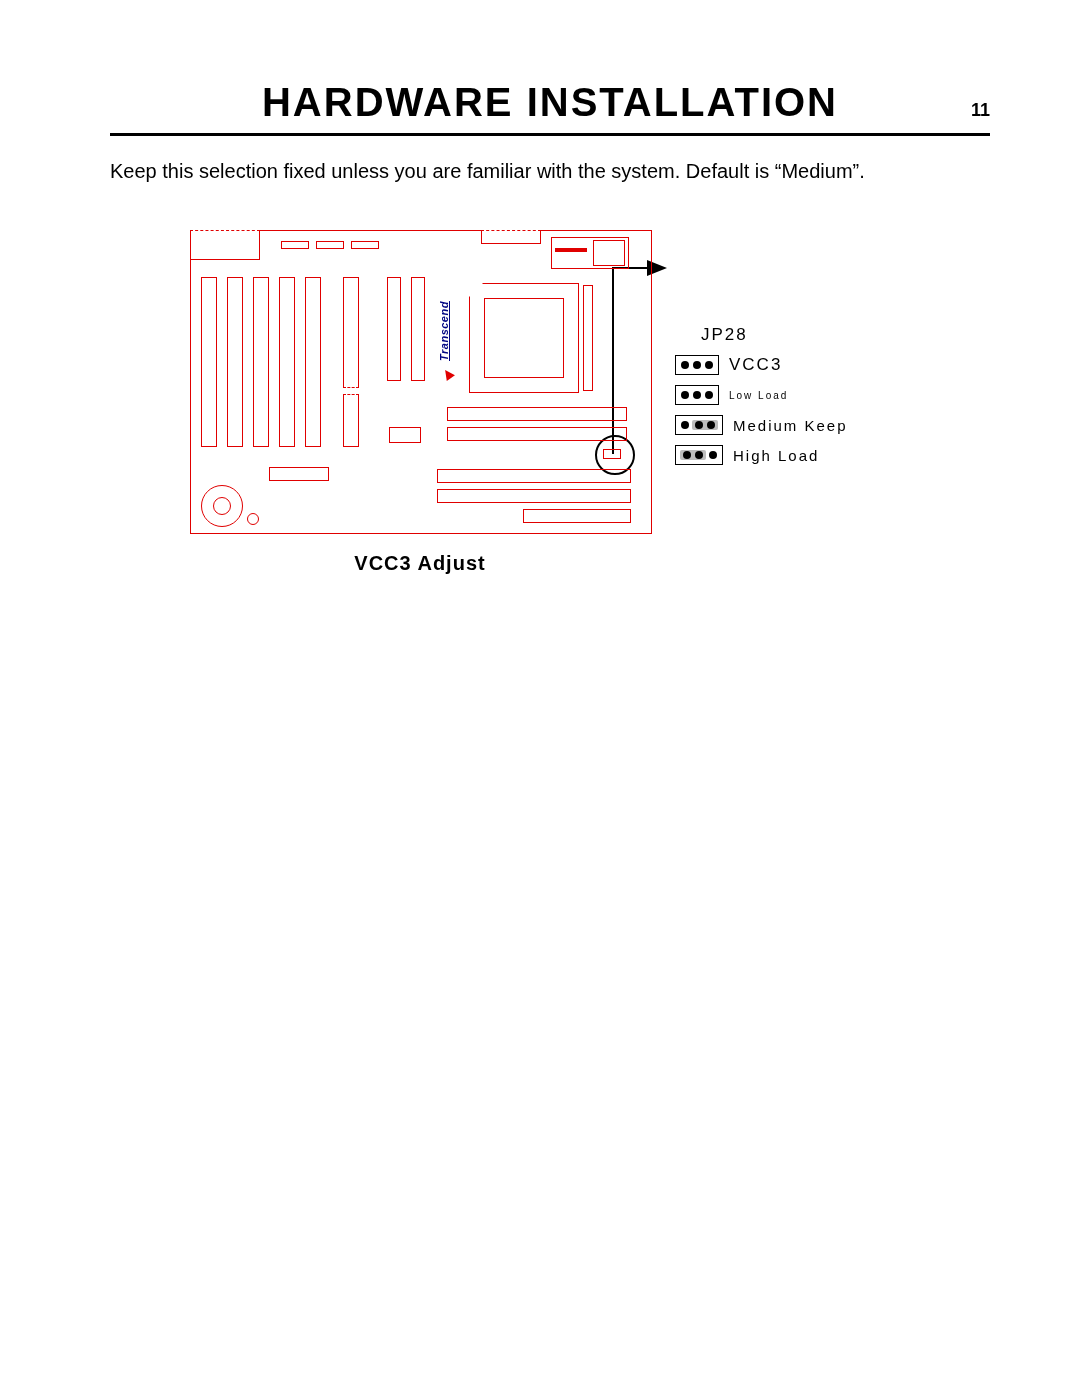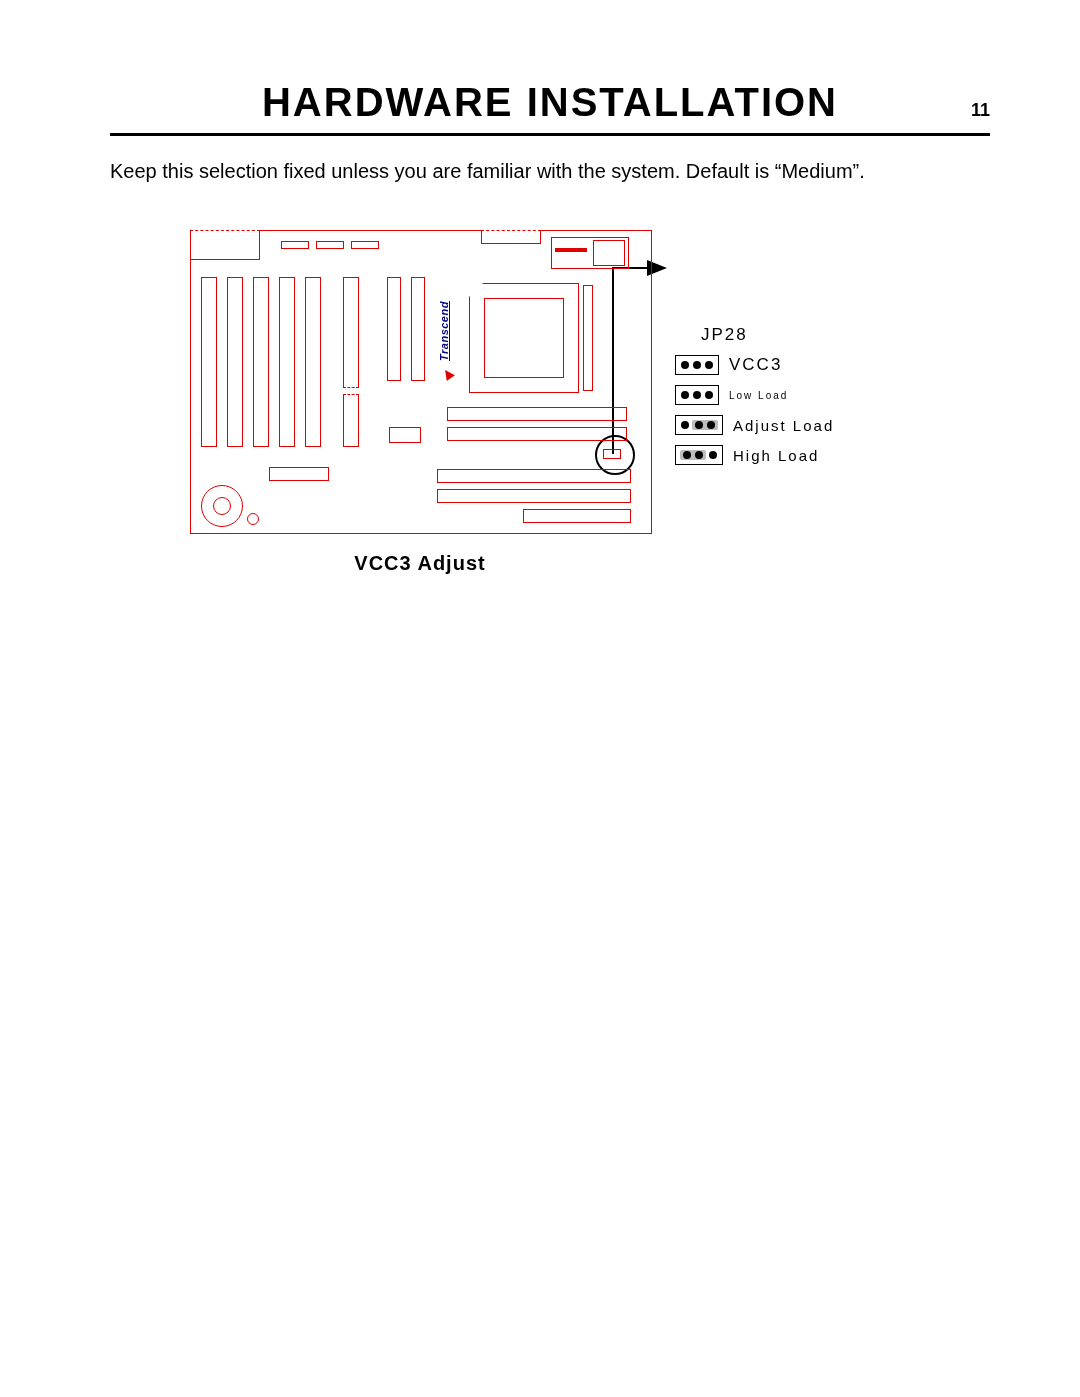--- a/index.html
+++ b/index.html
@@ -214,21 +214,21 @@
         <span class="lbl">Low Load</span>
       </div>
       <div class="legend-row" style="font-size:15px">
         <span class="jumper-box">
           <span class="pin"></span>
             <span class="cap">
               <span class="pin"></span>
               <span class="pin"></span>
             </span>
         </span>
-        <span class="lbl">Adjust Load</span>
+        <span class="lbl">Medium Keep</span>
       </div>
       <div class="legend-row" style="font-size:15px">
         <span class="jumper-box">
           <span class="cap">
               <span class="pin"></span>
               <span class="pin"></span>
             </span>
             <span class="pin"></span>
         </span>
         <span class="lbl">High Load</span>

